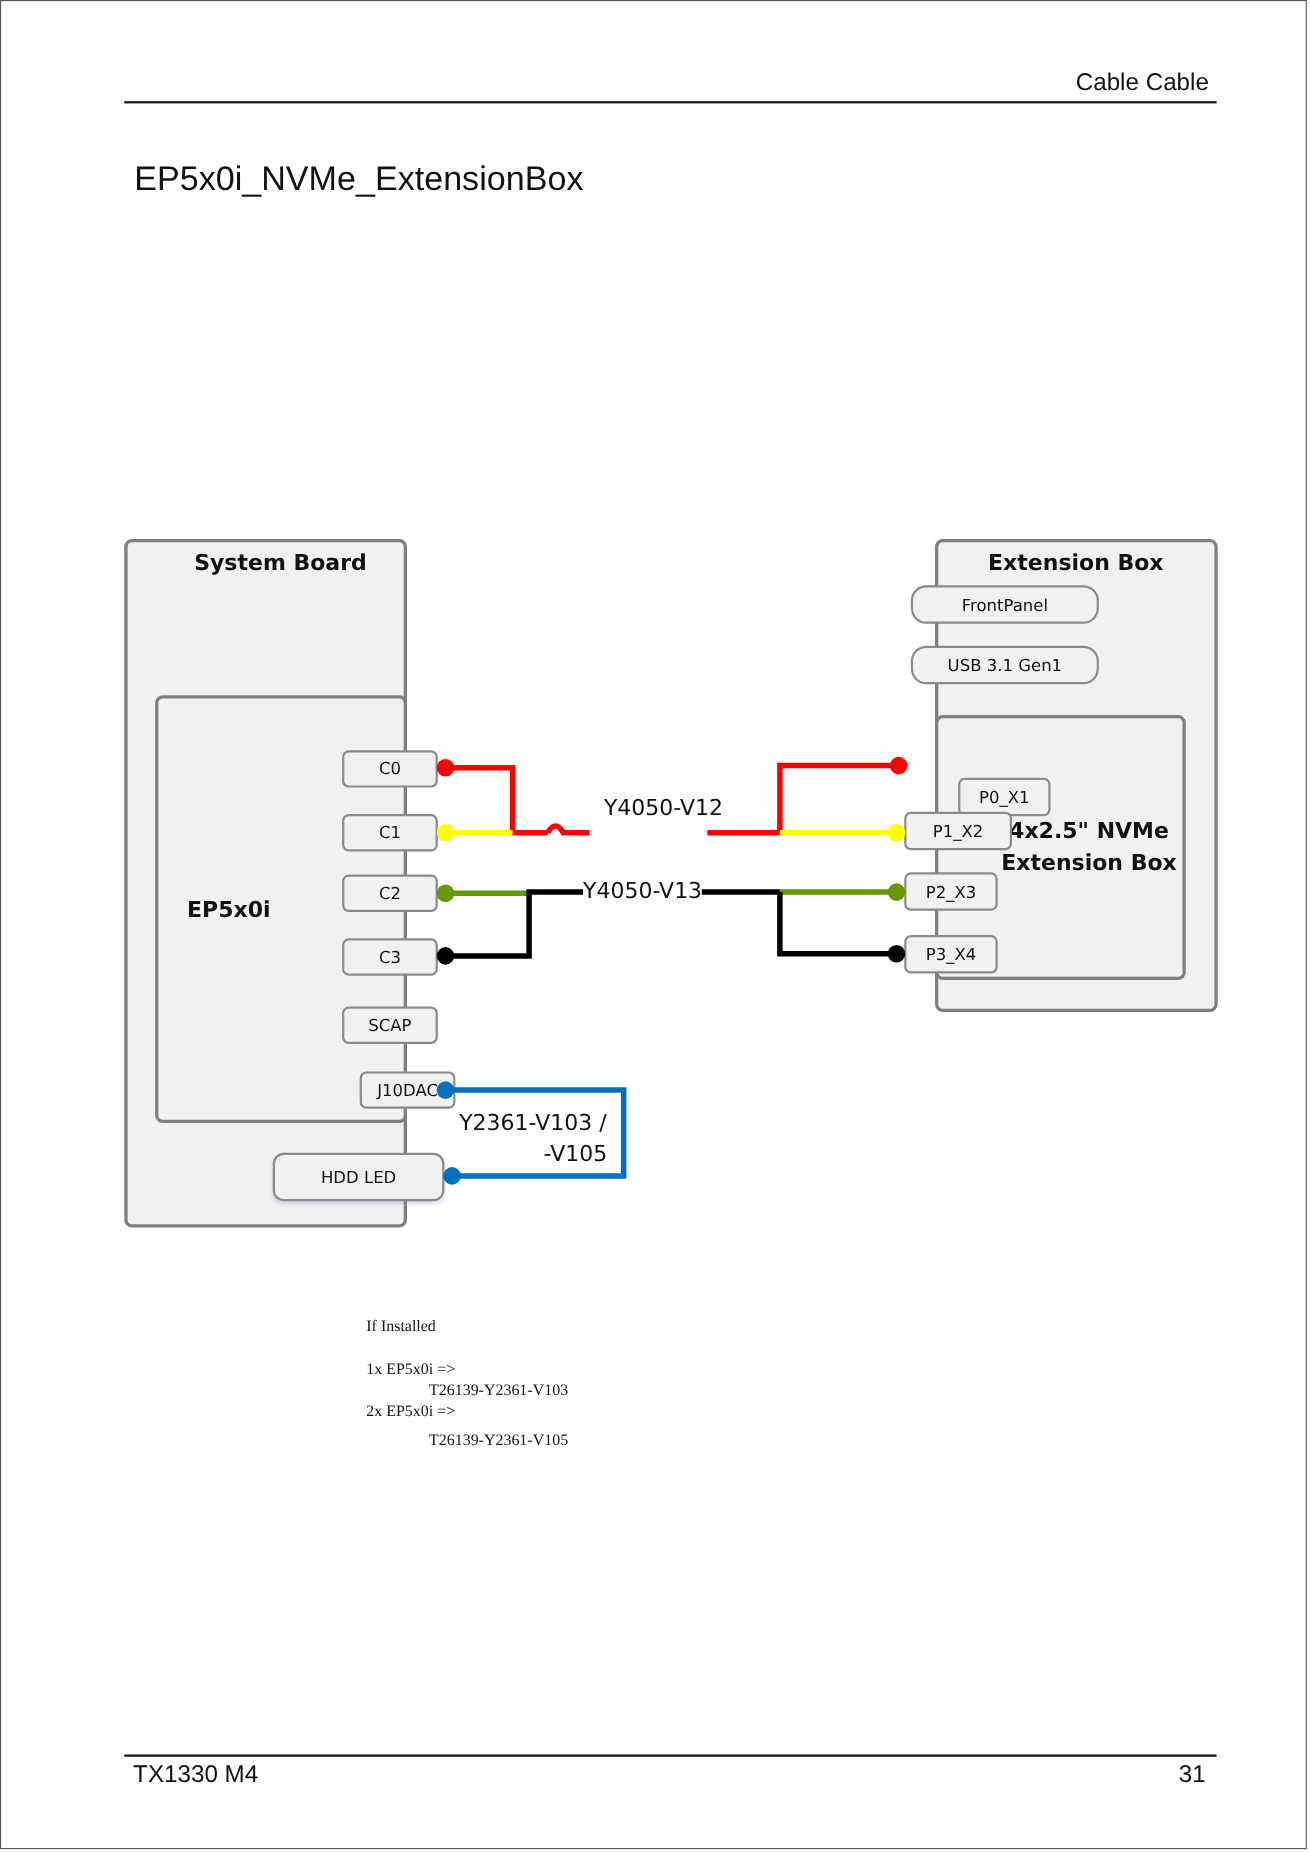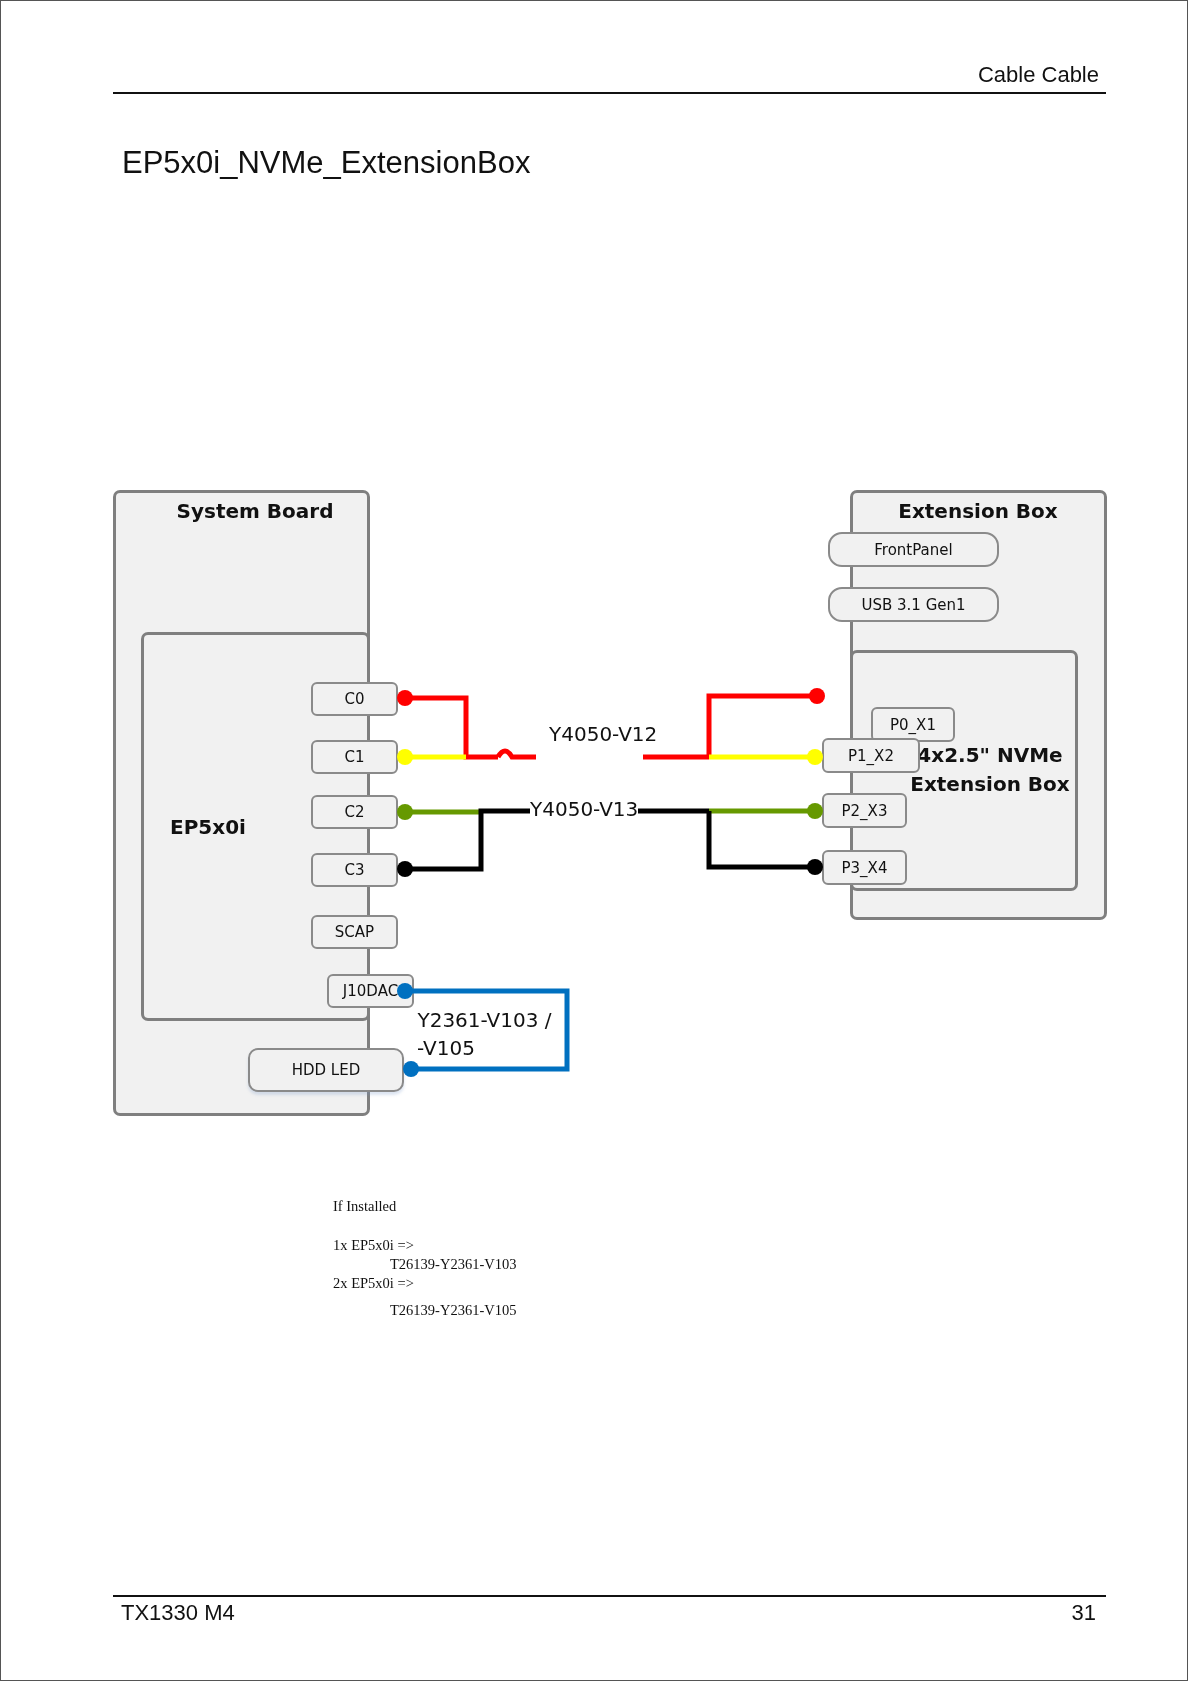--- a/index.html
+++ b/index.html
@@ -85,21 +85,21 @@
   <circle cx="411" cy="1069" r="8" fill="#0070c0"></circle>
   <circle cx="817" cy="696" r="8" fill="#ff0000"></circle>
   <circle cx="815" cy="757" r="8" fill="#ffff00"></circle>
   <circle cx="815" cy="811" r="8" fill="#669900"></circle>
   <circle cx="815" cy="867" r="8" fill="#000000"></circle>
 </svg>
 
 <div class="clabel" style="left:536px; top:722px;margin-left:13px;">Y4050-V12</div>
 <div class="clabel" style="left:530px; top:797px;">Y4050-V13</div>
 <div class="clabel" style="left:417px; top:1008px; width:135px; text-align:center;">Y2361-V103 /</div>
-<div class="clabel" style="left:417px; top:1036px; width:135px; text-align:left;">-V105</div>
+<div class="clabel" style="left:417px; top:1036px; width:135px; text-align:right;">-V105</div>
 
 <div class="note" style="left:333px; top:1198px;">If Installed</div>
 <div class="note" style="left:333px; top:1237px;">1x EP5x0i  =&gt;</div>
 <div class="note" style="left:390px; top:1256px;">T26139-Y2361-V103</div>
 <div class="note" style="left:333px; top:1275px;">2x EP5x0i =&gt;</div>
 <div class="note" style="left:390px; top:1302px;">T26139-Y2361-V105</div>
 
 <div class="rule" style="top:1595px;"></div>
 <div class="ftr-left">TX1330 M4</div>
 <div class="ftr-right">31</div>

